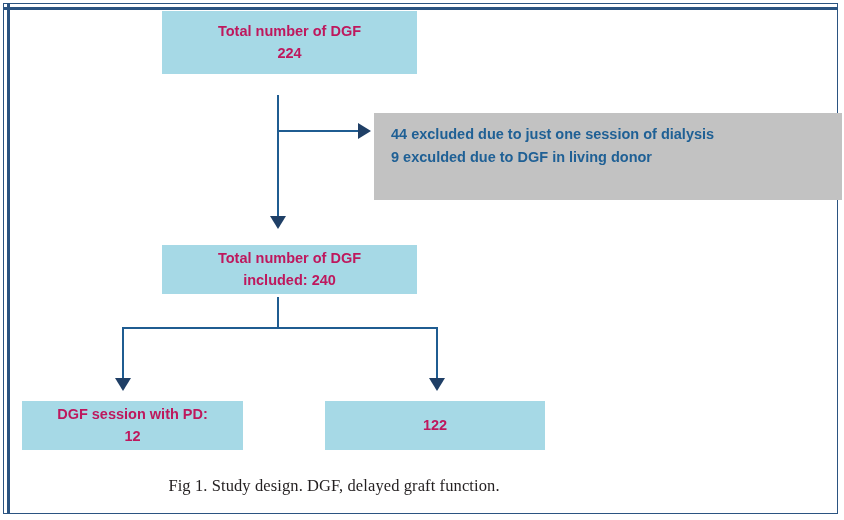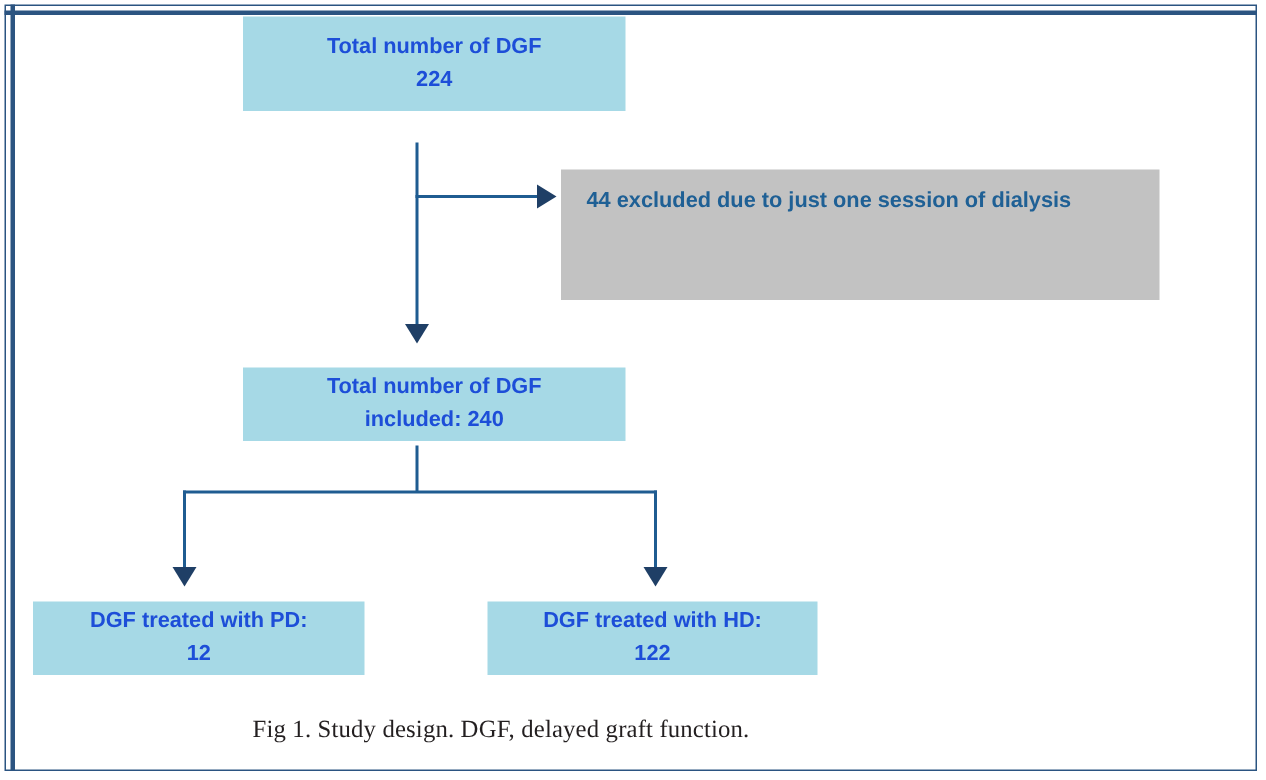--- a/index.html
+++ b/index.html
@@ -33,21 +33,21 @@
   .frame-inner-left {
     position: absolute;
     left: 7px; top: 3px;
     width: 3px; height: 511px;
     background: #2b5481;
   }
   
   .box {
     position: absolute;
     background: #a6d9e6;
-    color: #1d4ed8;
+    color: #be185d;
     font-size: 14.5px;
     font-weight: bold;
     line-height: 1.45;
     text-align: center;
     display: flex;
     flex-direction: column;
     align-items: center;
     justify-content: center;
     box-sizing: border-box;
   }
@@ -61,21 +61,21 @@
   #box-pd {
     left: 22px; top: 401px; width: 221px; height: 49px;
   }
   #box-hd {
     left: 325px; top: 401px; width: 220px; height: 49px;
   }
   
   #box-excluded {
     position: absolute;
     left: 374px; top: 113px;
-    width: 399px; height: 87px;
+    width: 468px; height: 87px;
     background: #c2c2c2;
     color: #1f6095;
     font-size: 14.5px;
     font-weight: bold;
     line-height: 1.62;
     padding: 10px 0 0 17px;
     box-sizing: border-box;
   }
   #box-excluded .line { display: block; white-space: nowrap; }
   
@@ -137,39 +137,39 @@
     <span class="line">224</span>
   </div>
 
   <div class="conn v-line" id="conn-v-main"></div>
   <div class="conn h-line" id="conn-h-branch"></div>
   <div class="arrow-right" id="arrow-excl"></div>
   <div class="arrow-down" id="arrow-main"></div>
 
   <div id="box-excluded">
     <span class="line">44 excluded due to just one session of dialysis</span>
+    <span class="line">9 exculded due to DGF in living donor</span>
   </div>
 
   <div class="box" id="box-included">
     <span class="line">Total number of DGF</span>
     <span class="line">included: 240</span>
   </div>
 
   <div class="conn v-line" id="conn-v-split"></div>
   <div class="conn h-line" id="conn-h-split"></div>
   <div class="conn v-line" id="conn-v-pd"></div>
   <div class="conn v-line" id="conn-v-hd"></div>
   <div class="arrow-down" id="arrow-pd"></div>
   <div class="arrow-down" id="arrow-hd"></div>
 
   <div class="box" id="box-pd">
-    <span class="line">DGF treated with PD:</span>
+    <span class="line">DGF session with PD:</span>
     <span class="line">12</span>
   </div>
 
   <div class="box" id="box-hd">
-    <span class="line">DGF treated with HD:</span>
     <span class="line">122</span>
   </div>
 
   <div id="caption">Fig 1. Study design. DGF, delayed graft function.</div>
 
 </div>
 
 </body></html>

